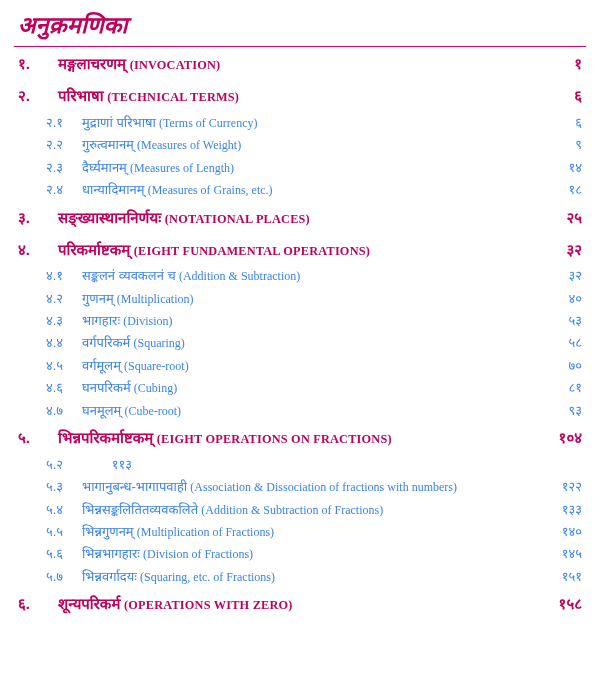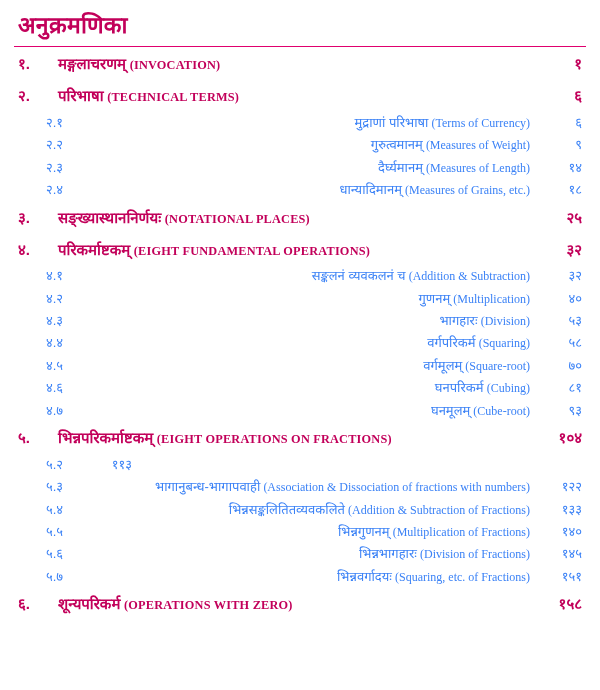--- a/index.html
+++ b/index.html
@@ -22,20 +22,21 @@
     padding: 0 14px;
   }
   .doc-title {
     font-family: "Liberation Sans", sans-serif;
     font-size: 23px;
     font-weight: bold;
     color: #c2005a;
     letter-spacing: 0.3px;
     padding: 12px 4px 6px 4px;
     line-height: 1.2;
+    font-style: italic;
   }
   .title-rule {
     border-bottom: 1.6px solid #e0006e;
     margin: 0 0 0 0;
   }
   .col-head {
     display: flex;
     align-items: baseline;
     color: #c2005a;
     font-weight: bold;
@@ -97,21 +98,20 @@
   }
   .row.sub .r-num {
     flex: 0 0 34px;
     padding-left: 28px;
     box-sizing: content-box;
     white-space: nowrap;
   }
   .row.sub .r-text {
     flex: 1 1 auto;
     padding-left: 2px;
-    text-align: right;
   }
   .row.sub .r-page {
     flex: 0 0 52px;
     text-align: right;
   }
   .row.sub .lat {
     font-size: 12px;
   }
 
   .dev {

